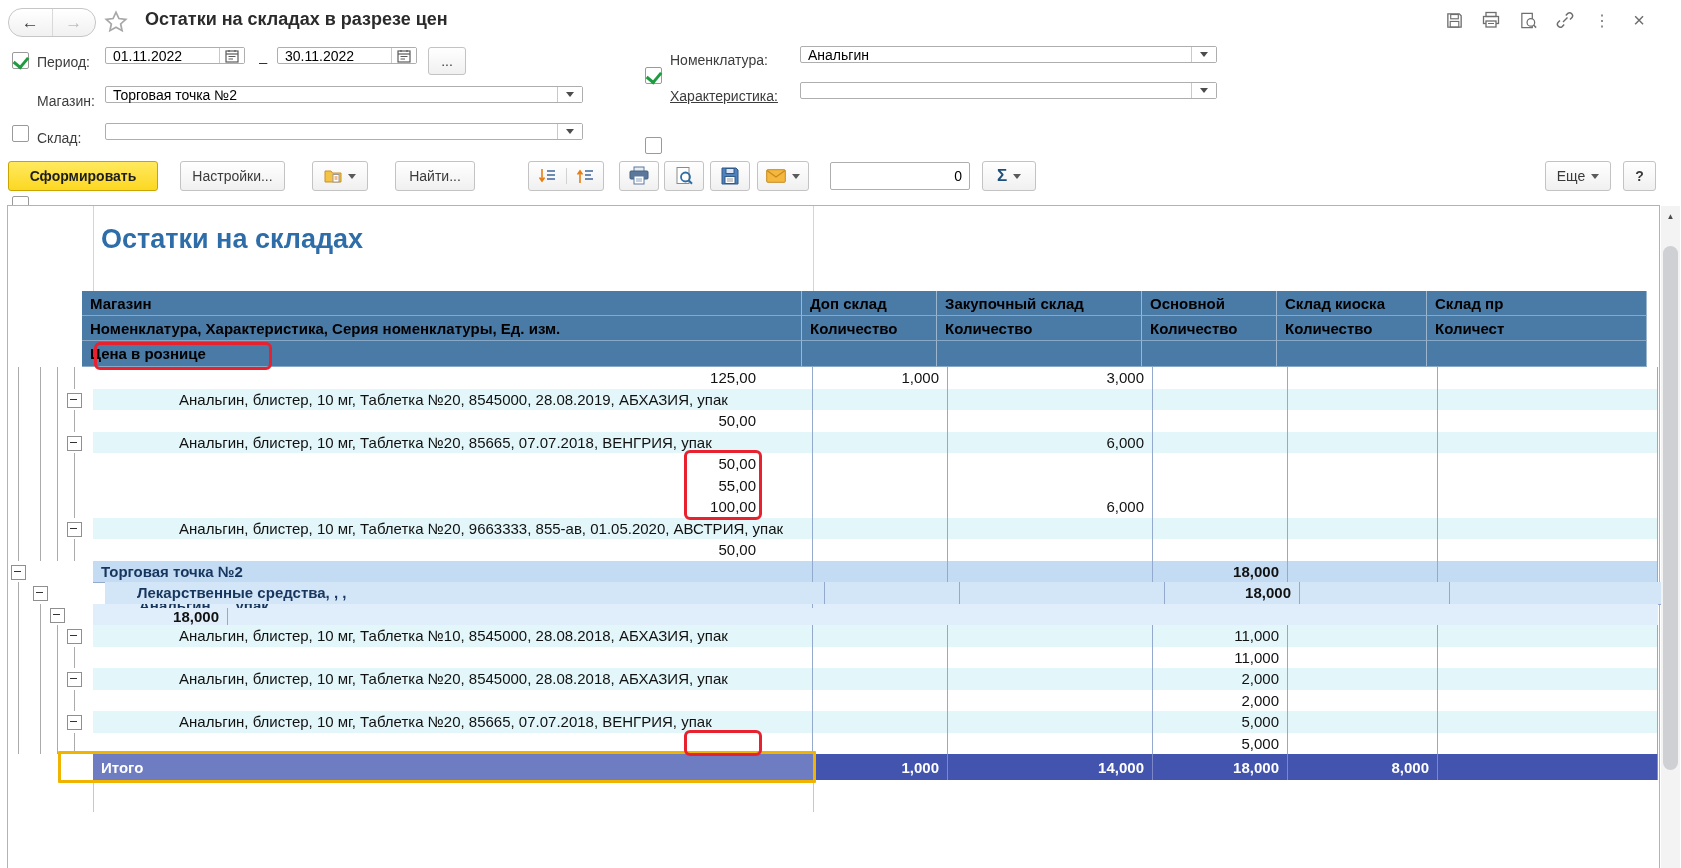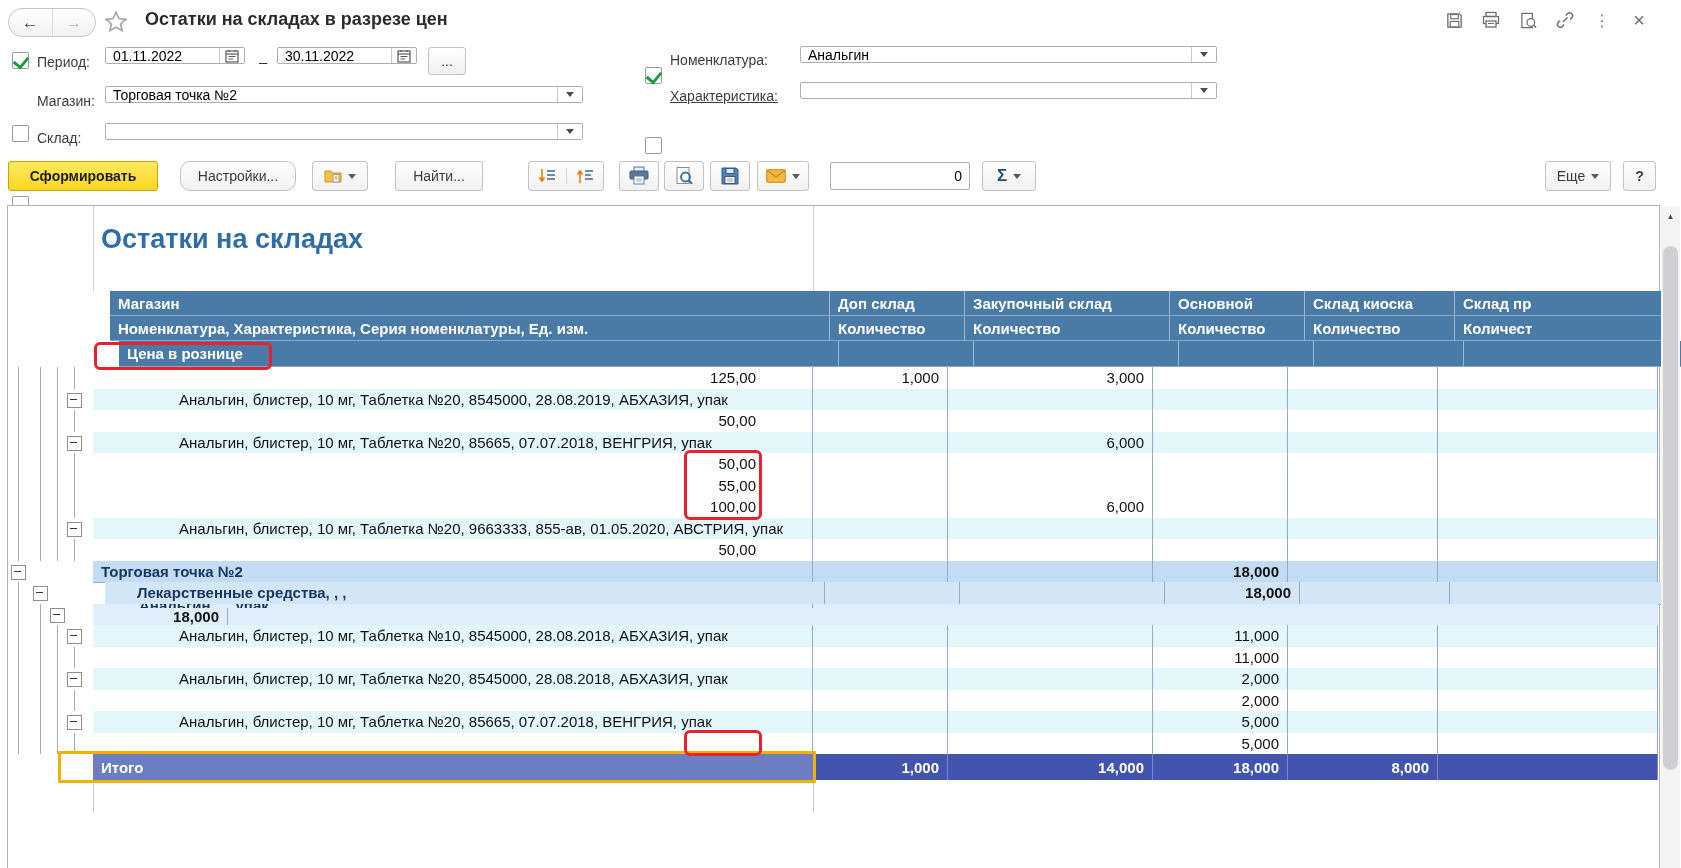--- a/index.html
+++ b/index.html
@@ -34,21 +34,21 @@
   .sigma{font-size:17px;font-weight:bold;color:#1f4e79;}
   .splitgrp{display:flex;}
   .splitgrp .half{width:50%;display:flex;align-items:center;justify-content:center;}
   .splitgrp .half+.half{border-left:1px solid #d2d2d2;}
   .cnt{border:1px solid #aeaeae;border-radius:2px;background:#fff;font-size:14px;color:#000;display:flex;align-items:center;justify-content:flex-end;padding-right:7px;}
 
   
   .sheet-frame{left:7px;top:205px;width:1653px;height:663px;border:1px solid #b3b3b3;border-bottom:none;background:#fff;}
   .rtitle{left:101px;top:224px;font-size:27px;font-weight:bold;color:#2e6da8;white-space:nowrap;}
   .guide{background:#d4d4d4;width:1px;}
-  .hrow{left:110px;width:1565px;background:#4a7aa6;color:#ffffff;font-weight:bold;font-size:15px;display:flex;}
+  .hrow{left:82px;width:1565px;background:#4a7aa6;color:#000000;font-weight:bold;font-size:15px;display:flex;}
   .hcell{box-sizing:border-box;border-right:1px solid rgba(255,255,255,.45);border-bottom:1px solid rgba(255,255,255,.35);padding:0 8px;display:flex;align-items:center;white-space:nowrap;overflow:hidden;}
   .hleft{width:720px;}
   .w0{width:135px;}.w1{width:205px;}.w2{width:135px;}.w3{width:150px;}.w4{width:220px;}
 
   .grid-row{position:absolute;left:93px;width:1565px;height:21.5px;display:flex;font-size:15px;color:#111;border-bottom:1px solid #93a9cd;background:#fff;}
   .c-label{width:720px;box-sizing:border-box;border-right:1px solid #93a9cd;display:flex;align-items:center;white-space:nowrap;overflow:hidden;padding-left:8px;}
   .c-val{box-sizing:border-box;border-right:1px solid #93a9cd;display:flex;align-items:center;justify-content:flex-end;padding-right:8px;white-space:nowrap;}
   .grid-row.series{background:#e3f6fa;}
   .grid-row.g1{background:#c3dcf4;}
   .grid-row.g2{background:#d3e6f8;}
@@ -192,33 +192,33 @@
   <div class="abs cb" style="left:12px;top:128px;"></div>
   <div class="abs flabel" style="left:37px;top:130px;">Склад:</div>
   <div class="abs inp" style="left:105px;top:123px;width:478px;">
     <div class="val"></div>
     <div class="sidebtn">
         <span class="arr"></span>
       </div>
   </div>
 
   <div class="abs btn primary" style="left:8px;top:161px;width:150px;height:30px;">Сформировать</div>
-  <div class="abs btn" style="left:180px;top:161px;width:116px;height:30px;border-radius:10px;">Настройки...</div>
+  <div class="abs btn" style="left:180px;top:161px;width:105px;height:30px;">Настройки...</div>
   <div class="abs btn" style="left:312px;top:161px;width:56px;height:30px;">
     <span>
       <svg width="18" height="16" viewBox="0 0 18 16">
           <path d="M1 3 h6 l1.5 2 H17 v9 H1z" fill="#f4c244" stroke="#c8922a"></path>
           <rect x="9" y="6.5" width="6" height="7.5" fill="#fff" stroke="#9a9a9a"></rect>
           <line x1="10.5" y1="9" x2="13.5" y2="9" stroke="#e07820"></line>
           <line x1="10.5" y1="11" x2="13.5" y2="11" stroke="#e07820"></line>
         </svg>
     </span>
     <span class="arr"></span>
   </div>
-  <div class="abs btn" style="left:395px;top:161px;width:88px;height:30px;">Найти...</div>
+  <div class="abs btn" style="left:395px;top:161px;width:80px;height:30px;">Найти...</div>
   <div class="abs btn splitgrp" style="left:528px;top:161px;width:76px;height:30px;padding:0;">
     <div class="half">
       <svg width="20" height="16" viewBox="0 0 20 16">
           <path d="M5 1 v11 M2.5 9.5 L5 13 l2.5-3.5" fill="none" stroke="#e87e12" stroke-width="1.6"></path>
           <line x1="10" y1="3" x2="18" y2="3" stroke="#4a6f9e" stroke-width="1.6"></line>
           <line x1="10" y1="7" x2="18" y2="7" stroke="#4a6f9e" stroke-width="1.6"></line>
           <line x1="10" y1="11" x2="18" y2="11" stroke="#4a6f9e" stroke-width="1.6"></line>
         </svg>
     </div>
     <div class="half">
@@ -292,21 +292,21 @@
     <div class="hcell w4">Склад пр</div>
   </div>
   <div class="abs hrow" style="top:316px;height:25px;">
     <div class="hcell hleft">Номенклатура, Характеристика, Серия номенклатуры, Ед. изм.</div>
     <div class="hcell w0">Количество</div>
     <div class="hcell w1">Количество</div>
     <div class="hcell w2">Количество</div>
     <div class="hcell w3">Количество</div>
     <div class="hcell w4">Количест</div>
   </div>
-  <div class="abs hrow" style="top:341px;height:26px;margin-left:9px;">
+  <div class="abs hrow" style="top:341px;height:26px;">
     <div class="hcell hleft">Цена в рознице</div>
     <div class="hcell w0"></div>
     <div class="hcell w1"></div>
     <div class="hcell w2"></div>
     <div class="hcell w3"></div>
     <div class="hcell w4"></div>
   </div>
 
   <div id="grid-rows">
       <div class="grid-row price" style="top: 367px;">

